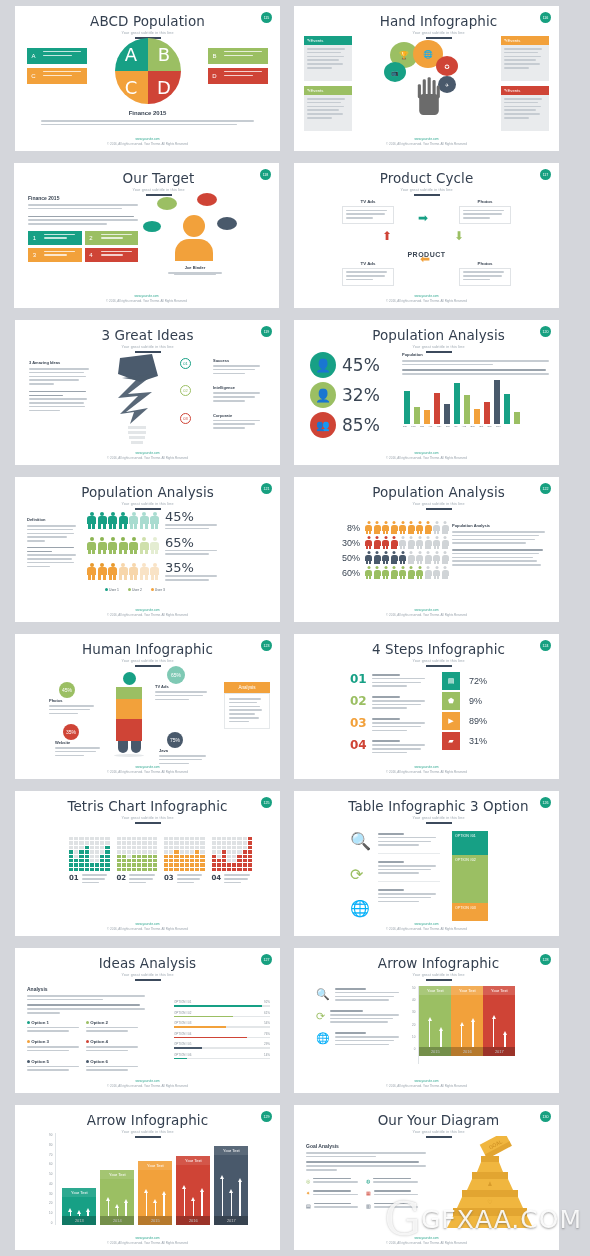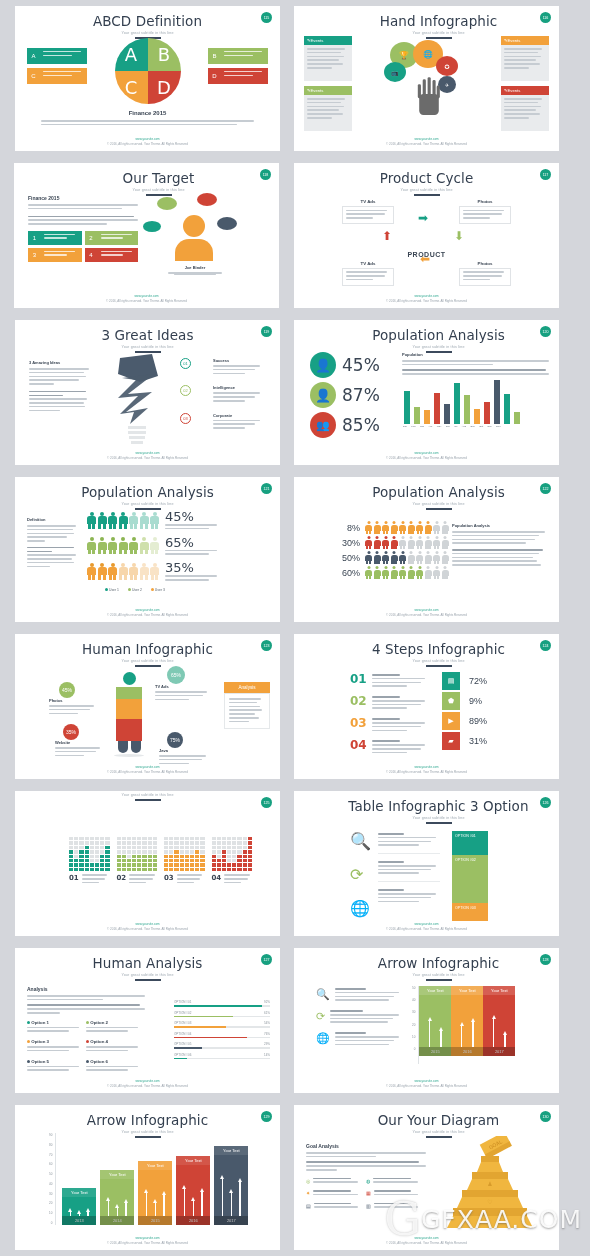--- a/index.html
+++ b/index.html
@@ -108,21 +108,21 @@
            text-shadow:0 1px 2px rgba(90,90,90,.55);}
   .wm .cn{ position:absolute; right:40px; bottom:-7px; font-size:12px; color:rgba(255,255,255,.75); letter-spacing:4px;}
 </style>
 </head>
 <body>
 
 <div class="deck">
 
 <div class="slide">
   <div class="badge">115</div>
-  <div class="title">ABCD Definition</div>
+  <div class="title">ABCD Population</div>
   <div class="subtitle">Your great subtitle in this line</div>
   <div class="rule"></div>
   <div class="body">
     <div class="pie">
       <div class="pq a">A</div>
       <div class="pq b">B</div>
       <div class="pq c">C</div>
       <div class="pq d">D</div>
     </div>
     <div style="position:absolute;left:12px;top:16px;width:60px;">
@@ -452,21 +452,21 @@
       <div style="display:flex;align-items:center;gap:6px;">
         <div class="pcircle c-teal">
               <span style="color:#fff;font-size:13px">👤</span>
             </div>
         <div class="pct">45%</div>
       </div>
       <div style="display:flex;align-items:center;gap:6px;margin-top:4px;">
         <div class="pcircle c-green">
               <span style="color:#fff;font-size:13px">👤</span>
             </div>
-        <div class="pct">87%</div>
+        <div class="pct">32%</div>
       </div>
       <div style="display:flex;align-items:center;gap:6px;margin-top:4px;">
         <div class="pcircle c-red">
               <span style="color:#fff;font-size:11px">👥</span>
             </div>
         <div class="pct">85%</div>
       </div>
     </div>
     <div style="position:absolute;left:108px;top:6px;right:10px;">
       <div class="h-xs">Population</div>
@@ -1127,20 +1127,21 @@
     </div>
   </div>
   <div class="foot">
     <span class="u">www.yoursite.com</span>
     <span class="c">© 2016, All rights reserved. Your Theme. All Rights Reserved</span>
   </div>
 </div>
 
 <div class="slide">
   <div class="badge">125</div>
+  <div class="title">Tetris Chart Infographic</div>
   <div class="subtitle">Your great subtitle in this line</div>
   <div class="rule"></div>
   <div class="body">
     <div style="position:absolute;left:54px;top:20px;display:flex;gap:7px;" id="tetriswrap">
           <div>
             <div class="tet" style="grid-template-rows: repeat(8, 3.4px); grid-auto-flow: column;">
               <i></i>
               <i></i>
               <i></i>
               <i style="background: rgb(23, 160, 133);"></i>
@@ -1488,21 +1489,21 @@
     </div>
   </div>
   <div class="foot">
     <span class="u">www.yoursite.com</span>
     <span class="c">© 2016, All rights reserved. Your Theme. All Rights Reserved</span>
   </div>
 </div>
 
 <div class="slide">
   <div class="badge">127</div>
-  <div class="title">Human Analysis</div>
+  <div class="title">Ideas Analysis</div>
   <div class="subtitle">Your great subtitle in this line</div>
   <div class="rule"></div>
   <div class="body">
     <div style="position:absolute;left:12px;top:12px;width:118px;">
       <div class="h-sm">Analysis</div>
       <div>
             <div class="ln" style="width:100%"></div>
             <div class="ln" style="width:64%"></div>
           </div>
       <div style="margin-top:4px">

